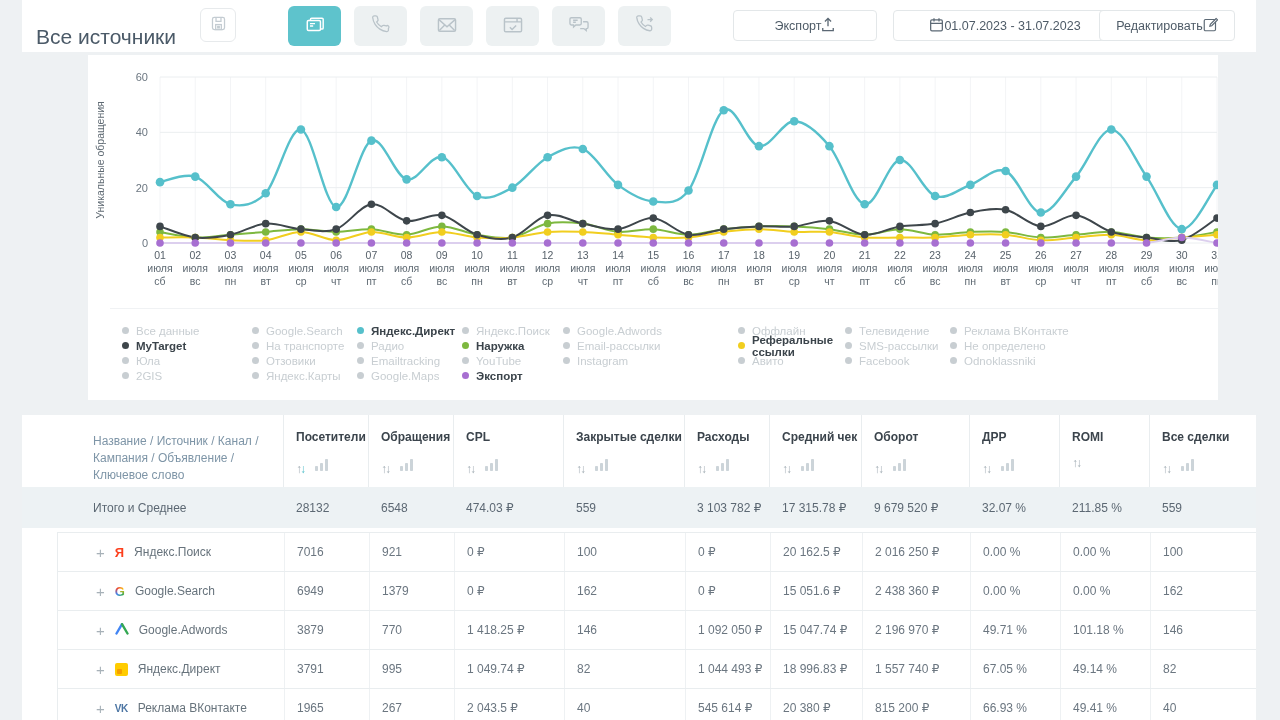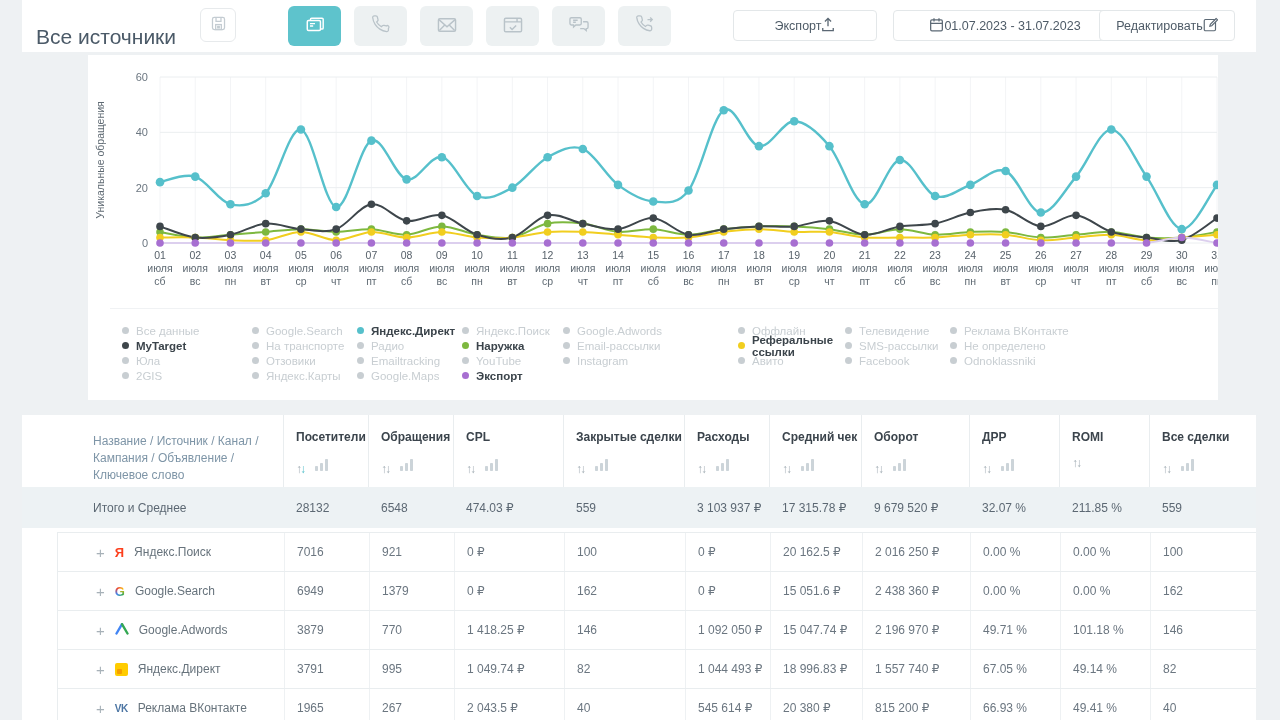--- a/index.html
+++ b/index.html
@@ -648,21 +648,21 @@
             </svg></span>
         </div>
       </div>
     </div>
   <div class="total-row" id="totalrow">
       <div class="tcell tname">Итого и Среднее</div>
       <div class="tcell">28132</div>
       <div class="tcell">6548</div>
       <div class="tcell">474.03 ₽</div>
       <div class="tcell">559</div>
-      <div class="tcell">3 103 937 ₽</div>
+      <div class="tcell">3 103 782 ₽</div>
       <div class="tcell">17 315.78 ₽</div>
       <div class="tcell">9 679 520 ₽</div>
       <div class="tcell">32.07 %</div>
       <div class="tcell">211.85 %</div>
       <div class="tcell">559</div>
     </div>
   <div class="rows" id="rows">
       <div class="trow">
         <div class="cell rname">
           <span class="plus">+</span>

